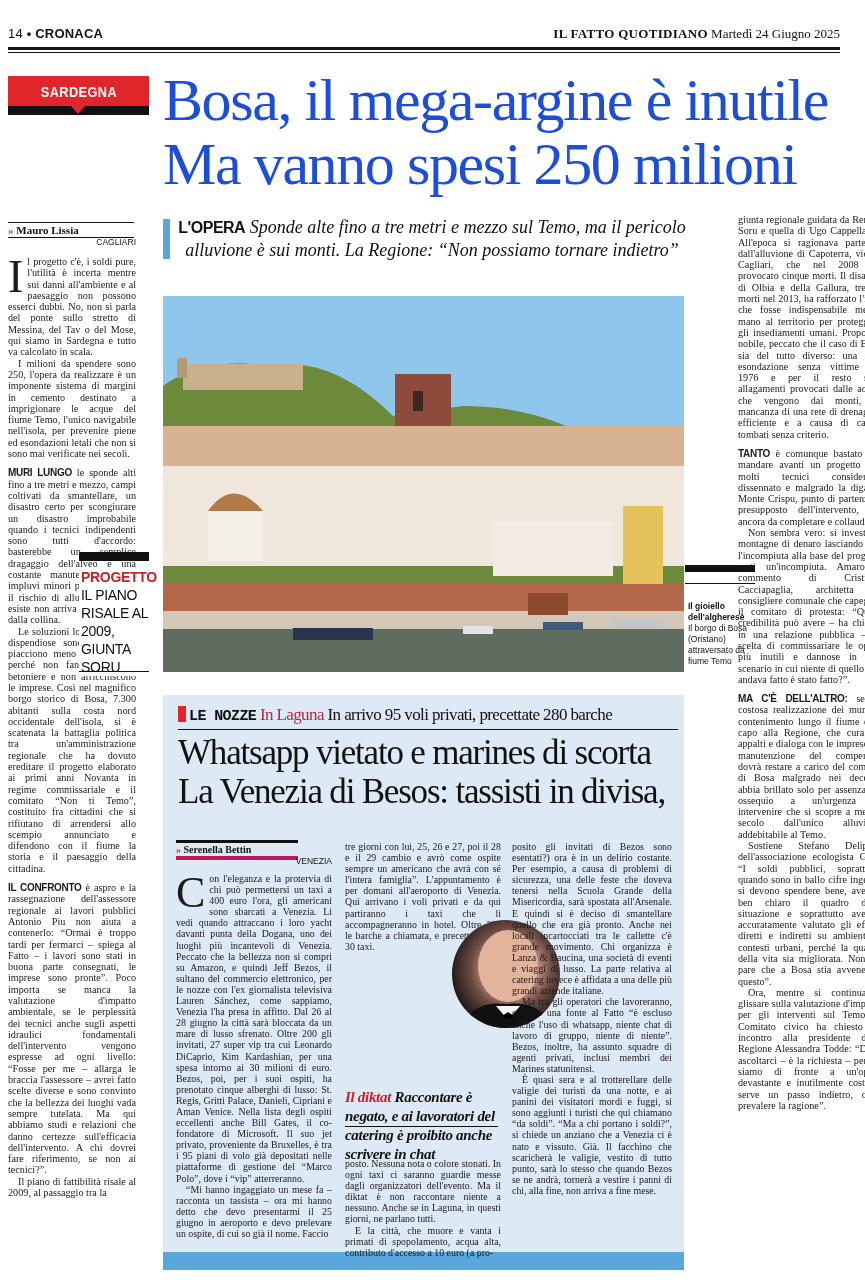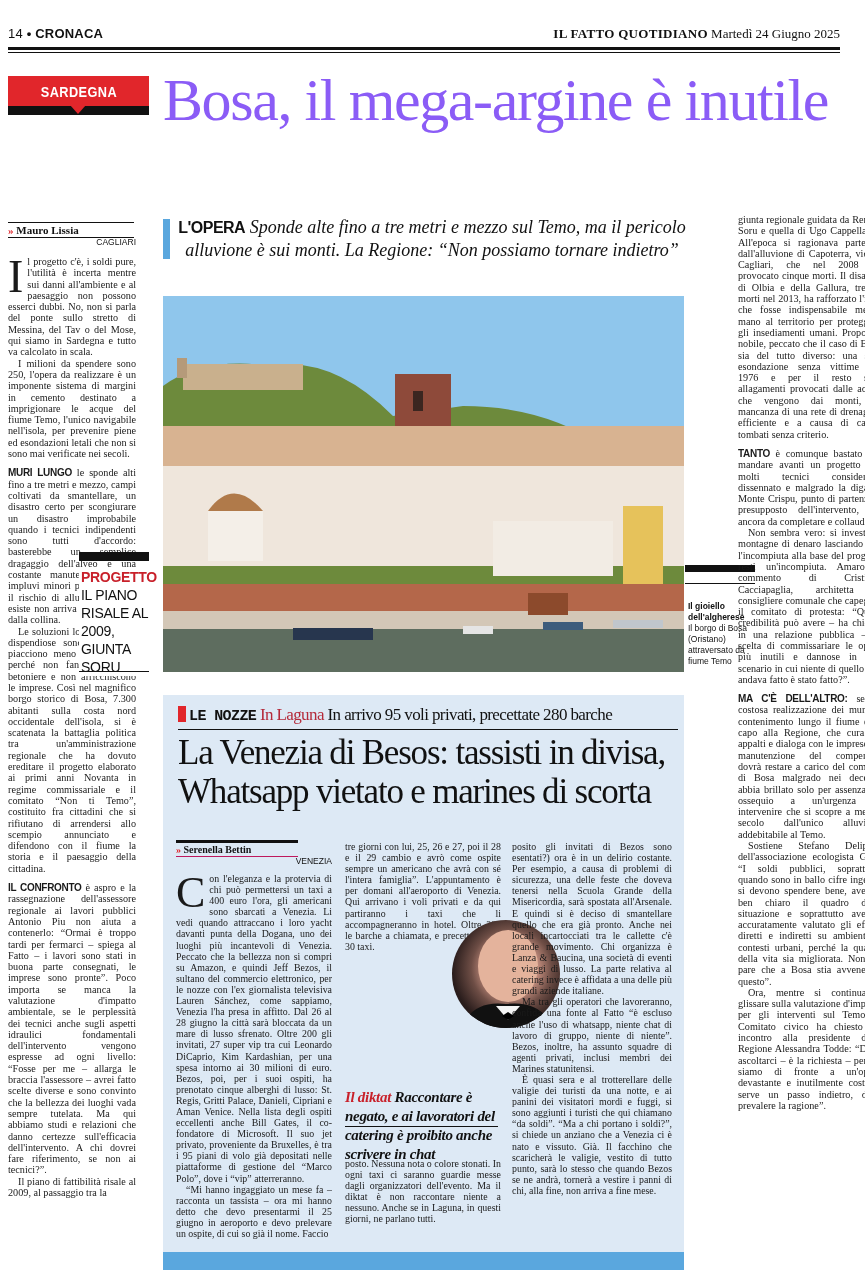--- a/index.html
+++ b/index.html
@@ -13,21 +13,21 @@
   .mast-right .paper { font-weight: bold; letter-spacing: 0.3px; }
   .mast-rule { left: 8px; top: 47px; width: 832px; border-top: 3px solid #111; }
   .mast-rule2 { left: 8px; top: 52px; width: 832px; border-top: 1px solid #111; }
   
   .section-tag { left: 8px; top: 76px; width: 141px; height: 39px; }
   .section-tag .red { height: 30px; background: #e1262b; display: flex; align-items: center; justify-content: center; }
   .section-tag .red span { font-family: "Liberation Sans", sans-serif; color: #fff; font-weight: bold; font-size: 15px; letter-spacing: 0.5px; transform: scaleX(0.85); }
   .section-tag .black { height: 9px; background: #111; position: relative; }
   .section-tag .arrow { position: absolute; left: 62px; top: -1px; width: 0; height: 0; border-left: 8px solid transparent; border-right: 8px solid transparent; border-top: 9px solid #e1262b; }
   
-  .headline { left: 163px; top: 68px; width: 690px; font-family: "Liberation Serif", serif; font-size: 60px; line-height: 64px; letter-spacing: -1.4px; color: #8b5cf6; }
+  .headline { left: 163px; top: 68px; width: 690px; font-family: "Liberation Serif", serif; font-size: 60px; line-height: 64px; letter-spacing: -1.4px; color: #1d4ed8; }
   
   .byline { left: 8px; top: 222px; width: 126px; font-family: "Liberation Serif", serif; font-weight: bold; font-size: 11px; border-top: 1px solid #111; border-bottom: 1px solid #111; padding: 1px 0; }
   .byline .chev { color: #e1262b; }
   .dateline { left: 8px; top: 237px; width: 128px; text-align: right; font-family: "Liberation Sans", sans-serif; font-size: 8.5px; }
   
   .col { font-family: "Liberation Serif", serif; font-size: 10.2px; line-height: 11.3px; text-align: justify; hyphens: auto; color: #1a1a1a; }
   .col p { text-indent: 10px; }
   .col p.noind { text-indent: 0; }
   .col .lead { font-family: "Liberation Sans", sans-serif; font-weight: bold; font-size: 10px; letter-spacing: -0.3px; }
   .col .dropcap { float: left; font-size: 46px; line-height: 38px; margin: 2px 4px 0 0; font-family: "Liberation Serif", serif; }
@@ -48,21 +48,21 @@
   .pbox .red { color: #c8202a; font-weight: bold; }
   .pbox-rule { left: 79px; top: 671px; width: 70px; border-top: 1px solid #111; }
   
   .vbox { left: 163px; top: 695px; width: 521px; height: 575px; background: #dde9f5; }
   .vbox-bottom { left: 163px; top: 1252px; width: 521px; height: 18px; background: #5aa7de; }
   .kicker { left: 178px; top: 704px; width: 500px; font-family: "Liberation Serif", serif; font-size: 17px; line-height: 22px; letter-spacing: -0.6px; border-bottom: 1px solid #111; padding-bottom: 1px; }
   .kicker .sq { display: inline-block; width: 8px; height: 16px; background: #e1262b; vertical-align: -2px; margin-right: 3px; }
   .kicker .lbl { font-family: Liberation Mono, monospace; font-weight: bold; font-size: 15px; letter-spacing: -0.6px; margin-top: 24px; }
   .kicker .red { color: #b42a3a; }
   .vhead { left: 178px; top: 733px; width: 500px; font-family: "Liberation Serif", serif; font-size: 35px; line-height: 39px; letter-spacing: -1.2px; color: #111; }
-  .vbyline { left: 176px; top: 840px; width: 122px; font-family: "Liberation Serif", serif; font-weight: bold; font-size: 10px; border-top: 3px solid #111; border-bottom: 1px solid #be185d; padding: 1px 0; }
+  .vbyline { left: 176px; top: 840px; width: 122px; font-family: "Liberation Serif", serif; font-weight: bold; font-size: 10px; border-top: 3px solid #111; border-bottom: 4px solid #be185d; padding: 1px 0; }
   .vbyline .chev { color: #e1262b; }
   .vdateline { left: 176px; top: 856px; width: 156px; text-align: right; font-family: "Liberation Sans", sans-serif; font-size: 8.5px; }
   .vcol { font-size: 9.9px; line-height: 11.1px; }
   .pull { left: 345px; top: 1048px; width: 156px; font-family: "Liberation Serif", serif; font-weight: bold; font-style: italic; font-size: 15px; line-height: 19px; letter-spacing: -0.3px; margin-top: 40px; }
   .pull .red { color: #c8202a; }
   .pull-rule { left: 345px; top: 1126px; width: 153px; border-top: 1px solid #111; }
   .portrait { left: 452px; top: 920px; width: 108px; height: 108px; border-radius: 50%; background: radial-gradient(circle at 55% 45%, #e7b9a4 0 28%, #c89181 30%, #6d4d45 48%, #2a1d1c 70%, #111 100%); overflow: hidden; }
 </style>
 </head>
 <body>
@@ -85,20 +85,21 @@
   <div class="red">
       <span>SARDEGNA</span>
     </div>
   <div class="black">
       <div class="arrow"></div>
     </div>
 </div>
 
 <div class="abs headline">
   <div>Bosa, il mega-argine è inutile</div>
+  <div>Ma vanno spesi 250 milioni</div>
 </div>
 
 <div class="abs byline">
   <span class="chev">»</span>
   <span>Mauro Lissia</span>
 </div>
 <div class="abs dateline">CAGLIARI</div>
 
 <div class="abs deck-bar"></div>
 <div class="abs deck">
@@ -168,22 +169,22 @@
 
 <div class="abs vbox"></div>
 <div class="abs vbox-bottom"></div>
 
 <div class="abs kicker">
   <span class="sq"></span><span class="lbl">LE NOZZE</span>
   <span class="red">In Laguna</span>
   <span>In arrivo 95 voli privati, precettate 280 barche</span>
 </div>
 <div class="abs vhead">
+  <div>Whatsapp vietato e marines di scorta</div>
   <div>La Venezia di Besos: tassisti in divisa,</div>
-  <div>Whatsapp vietato e marines di scorta</div>
 </div>
 
 <div class="abs vbyline">
   <span class="chev">»</span>
   <span>Serenella Bettin</span>
 </div>
 <div class="abs vdateline">VENEZIA</div>
 
 <div class="abs col vcol" style="left:176px; top:873px; width:156px;">
   <p class="noind"><span class="dropcap" style="font-size:44px; line-height:36px;">C</span><span>on l'eleganza e la protervia di chi può permettersi un taxi a 400 euro l'ora, gli americani sono sbarcati a Venezia. Li vedi quando attraccano i loro yacht davanti punta della Dogana, uno dei luoghi più incantevoli di Venezia. Peccato che la bellezza non si compri su Amazon, e quindi Jeff Bezos, il sultano del commercio elettronico, per le nozze con l'ex giornalista televisiva Lauren Sánchez, come sappiamo, Venezia l'ha presa in affitto. Dal 26 al 28 giugno la città sarà bloccata da un mare di lusso sfrenato. Oltre 200 gli invitati, 27 super vip tra cui Leonardo DiCaprio, Kim Kardashian, per una spesa intorno ai 30 milioni di euro. Bezos, poi, per i suoi ospiti, ha prenotato cinque alberghi di lusso: St. Regis, Gritti Palace, Danieli, Cipriani e Aman Venice. Nella lista degli ospiti eccellenti anche Bill Gates, il co-fondatore di Microsoft. Il suo jet privato, proveniente da Bruxelles, è tra i 95 piani di volo già depositati nelle piattaforme di gestione del “Marco Polo”, dove i “vip” atterreranno.</span></p>
@@ -204,19 +205,20 @@
 </div>
 
 <div class="abs pull">
   <span class="red">Il diktat</span>
   <span>Raccontare è negato, e ai lavoratori del catering è proibito anche scrivere in chat</span>
 </div>
 <div class="abs pull-rule"></div>
 
 <div class="abs col vcol" style="left:345px; top:1158px; width:156px;">
   <p class="noind">posto. Nessuna nota o colore stonati. In ogni taxi ci saranno guardie messe dagli organizzatori dell'evento. Ma il diktat è non raccontare niente a nessuno. Anche se in Laguna, in questi giorni, ne parlano tutti.</p>
+  <p>E la città, che muore e vanta i primati di spopolamento, acqua alta, contributo d'accesso a 10 euro (a pro-</p>
 </div>
 
 <div class="abs col vcol" style="left:512px; top:841px; width:160px;">
   <p class="noind">posito gli invitati di Bezos sono esentati?) ora è in un delirio costante. Per esempio, a causa di problemi di sicurezza, una delle feste che doveva tenersi nella Scuola Grande della Misericordia, sarà spostata all'Arsenale. E quindi si è deciso di smantellare quello che era già pronto. Anche nei locali incartocciati tra le callette c'è grande movimento. Chi organizza è Lanza &amp; Baucina, una società di eventi e viaggi di lusso. La parte relativa al catering invece è affidata a una delle più grandi aziende italiane.</p>
   <p>Ma tra gli operatori che lavoreranno, confida una fonte al Fatto “è escluso anche l'uso di whatsapp, niente chat di lavoro di gruppo, niente di niente”. Bezos, inoltre, ha assunto squadre di agenti privati, inclusi membri dei Marines statunitensi.</p>
   <p>È quasi sera e al trotterellare delle valigie dei turisti da una notte, e ai panini dei visitatori mordi e fuggi, si sono aggiunti i turisti che qui chiamano “da soldi”. “Ma a chi portano i soldi?”, si chiede un anziano che a Venezia ci è nato e vissuto. Già. Il facchino che scaricherà le valigie, vestito di tutto punto, sarà lo stesso che quando Bezos se ne andrà, tornerà a vestire i panni di chi, alla fine, non arriva a fine mese.</p>
 </div>
 
 </body></html>

